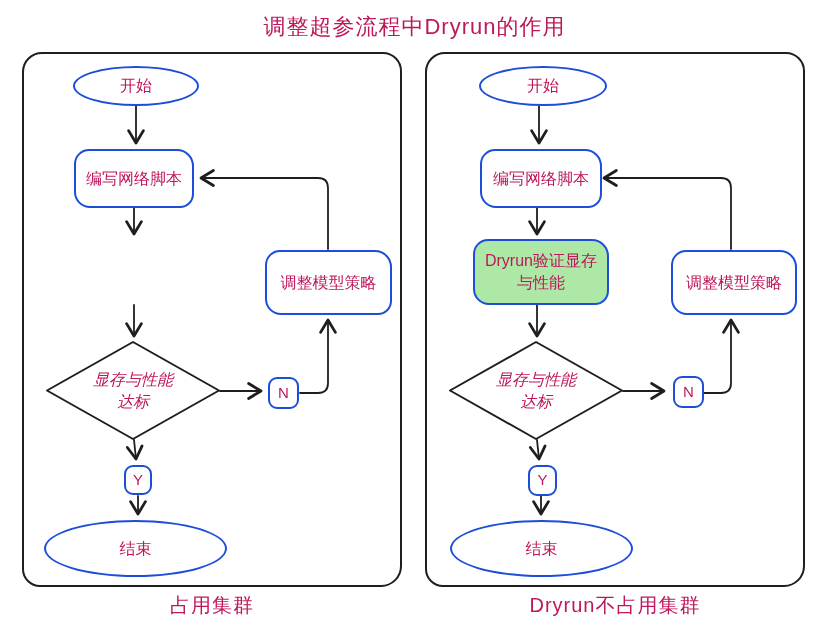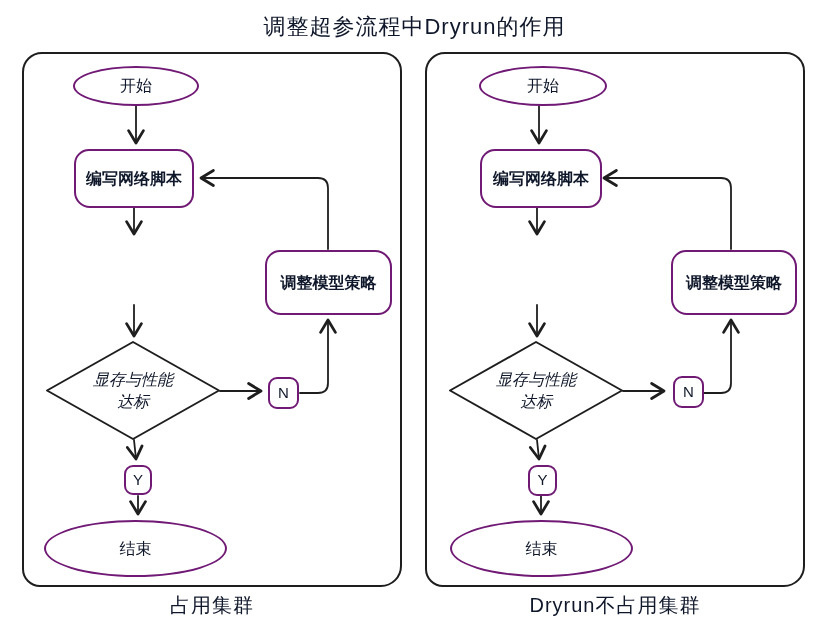--- a/index.html
+++ b/index.html
@@ -1,46 +1,46 @@
 <!DOCTYPE html>
 <html><head>
 <meta charset="utf-8">
 <style>
   html, body { margin: 0; padding: 0; background: #ffffff; }
   .stage {
     position: relative;
     width: 829px; height: 637px;
     background: #ffffff;
     font-family: "Liberation Sans", sans-serif;
-    color: #0f172a;
+    color: #be185d;
     overflow: hidden;
   }
   .title {
     position: absolute; top: 12px; left: 0; width: 829px;
     text-align: center; font-size: 22px; letter-spacing: 1px;
   }
   .panel {
     position: absolute; top: 52px; width: 380px; height: 535px;
     border: 2.2px solid #1e1e1e; border-radius: 20px 19px 21px 18px;
     background: #ffffff; box-sizing: border-box;
   }
   .panel.left  { left: 22px; }
   .panel.right { left: 425px; }
   .wires { position: absolute; left: 0; top: 0; width: 380px; height: 535px; }
   .edge { fill: none; stroke: #1e1e1e; stroke-width: 1.8px; stroke-linecap: round; }
   .shape { fill: #ffffff; stroke: #1e1e1e; stroke-width: 2px; stroke-linejoin: round; }
   .node {
     position: absolute; box-sizing: border-box;
     display: flex; align-items: center; justify-content: center;
     text-align: center; white-space: pre-line;
-    border: 2px solid #701a75; background: #ffffff;
+    border: 2px solid #1d4ed8; background: #ffffff;
     font-size: 16px; line-height: 1.35;
   }
   .ellipse { border-radius: 50%; }
-  .proc    { border-radius: 15px 17px 14px 16px; font-weight: bold; }
+  .proc    { border-radius: 15px 17px 14px 16px; }
   .tag     { border-radius: 9px; font-size: 15px; }
   .plain   { border: none; background: transparent; font-style: italic; }
   .node.highlight { background: #ade8a6; }
   .caption {
     position: absolute; top: 592px; width: 380px;
     text-align: center; font-size: 20px; letter-spacing: 1px;
   }
   .caption.left  { left: 22px; }
   .caption.right { left: 425px; }
   .defs-holder { position: absolute; width: 0; height: 0; }
@@ -89,20 +89,22 @@
       <path class="edge" d="M110 251 L110 282" marker-end="url(#ah)"></path>
       <path class="edge" d="M196 337 L237 337" marker-end="url(#ah)"></path>
       <path class="edge" d="M110 386 L112 405" marker-end="url(#ah)"></path>
       <path class="edge" d="M114 442 L114 460" marker-end="url(#ah)"></path>
       <path class="edge" d="M276 339 L294 339 Q304 339 304 329 L304 266" marker-end="url(#ah)"></path>
       <path class="edge" d="M304 195 L304 134 Q304 124 294 124 L177 124" marker-end="url(#ah)"></path>
       <polygon class="shape" points="109,288 195,336.5 109,385 23,336.5"></polygon>
     </svg>
     <div class="node ellipse" style="left:52px; top:12px; width:128px; height:40px;">开始</div>
     <div class="node proc" style="left:53px; top:95px; width:122px; height:59px;">编写网络脚本</div>
+    <div class="node proc highlight" style="left:46px; top:185px; width:136px; height:66px;">Dryrun验证显存
+与性能</div>
     <div class="node proc" style="left:244px; top:196px; width:126px; height:65px;">调整模型策略</div>
     <div class="node plain" style="left:39px; top:306px; width:140px; height:61px;">显存与性能
 达标</div>
     <div class="node tag" style="left:246px; top:322px; width:31px; height:32px;">N</div>
     <div class="node tag" style="left:101px; top:411px; width:29px; height:31px;">Y</div>
     <div class="node ellipse" style="left:23px; top:466px; width:183px; height:57px;">结束</div>
   </div>
 
   <div class="caption left">占用集群</div>
   <div class="caption right">Dryrun不占用集群</div>

